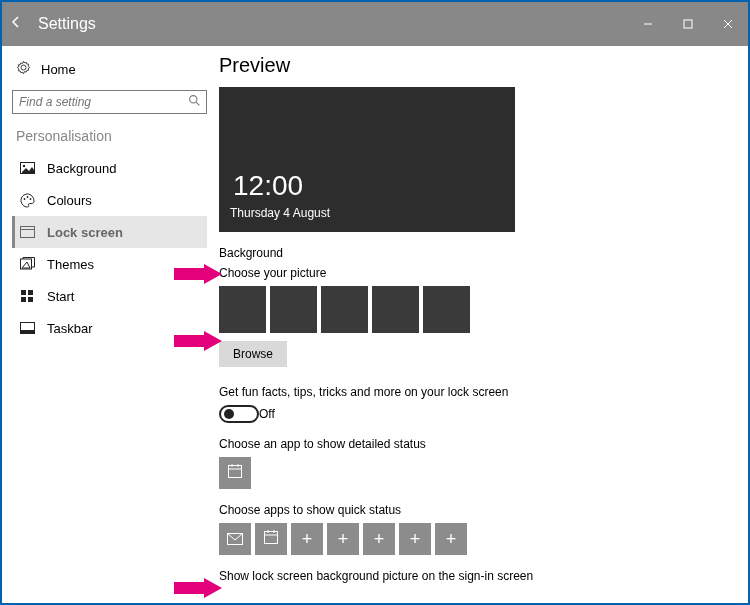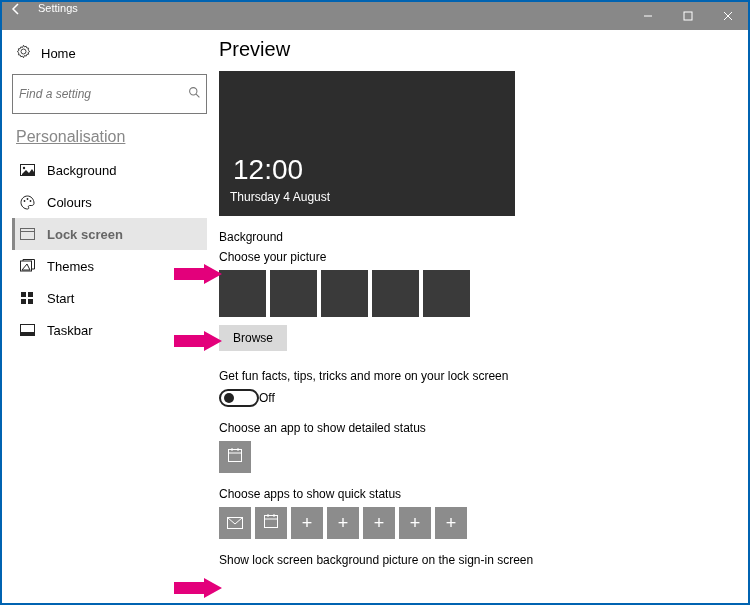--- a/index.html
+++ b/index.html
@@ -1,29 +1,29 @@
 <!DOCTYPE html>
 <html><head>
 <meta charset="utf-8">
 <style>
 * { margin:0; padding:0; box-sizing:border-box; font-family:"Segoe UI",Tahoma,sans-serif; }
 body { width:750px; height:605px; background:#fff; border:2px solid #0063b1; overflow:hidden; position:relative; color:#000; }
-.titlebar { height:28px; background:#888; color:#fff; display:flex; align-items:flex-start; font-size:11px; }
+.titlebar { height:44px; background:#888; color:#fff; display:flex; align-items:center; font-size:16px; }
 .titlebar .back { width:28px; text-align:center; cursor:pointer; }
 .titlebar .title { padding-left:8px; flex:1; }
 .titlebar .wbtns { display:flex; }
 .titlebar .wbtn { width:40px; height:28px; display:flex; align-items:center; justify-content:center; cursor:pointer; }
 .titlebar .wbtn svg { stroke:#fff; fill:none; }
 .content { display:flex; height:calc(100% - 28px); }
 .sidebar { width:215px; padding:10px 10px 0 10px; }
 .side-home { display:flex; align-items:center; gap:10px; padding:4px 0 12px 4px; font-size:13px; cursor:pointer; }
-.searchbox { display:flex; align-items:center; border:1px solid #7a7a7a; height:40px; margin-bottom:14px; }
+.searchbox { display:flex; align-items:center; border:1px solid #7a7a7a; height:24px; margin-bottom:14px; }
 .searchbox input { border:0; outline:none; flex:1; font-size:12px; padding:0 6px; color:#666; font-style:italic; background:transparent; }
 .searchbox .sicon { width:24px; text-align:center; color:#555; }
-.cat { font-size:16px; color:#888; padding:0 0 8px 4px;text-decoration:underline; }
+.cat { font-size:14px; color:#888; padding:0 0 8px 4px; }
 .navitem { display:flex; align-items:center; gap:12px; height:32px; font-size:13px; border-left:3px solid transparent; padding-left:4px; cursor:pointer; }
 .navitem.selected { background:#e6e6e6; border-left:3px solid #888;font-weight:bold; }
 .navitem .nicon { width:16px; display:flex; justify-content:center; color:#222; }
 .navitem.selected .nlabel, .navitem.selected .nicon { color:#666; }
 .main { flex:1; padding:8px 24px 0 2px; overflow:hidden; font-size:12px; color:#000; }
 .main h1 { font-size:20px; font-weight:400; margin-bottom:10px; }
 .preview { width:296px; height:145px; background:#2d2d2d; color:#fff; position:relative; margin-bottom:14px; }
 .preview .time { position:absolute; left:14px; bottom:30px; font-size:28px; font-weight:300; }
 .preview .date { position:absolute; left:11px; bottom:12px; font-size:12px; }
 .lbl { font-size:12px; margin:4px 0 6px 0; }

